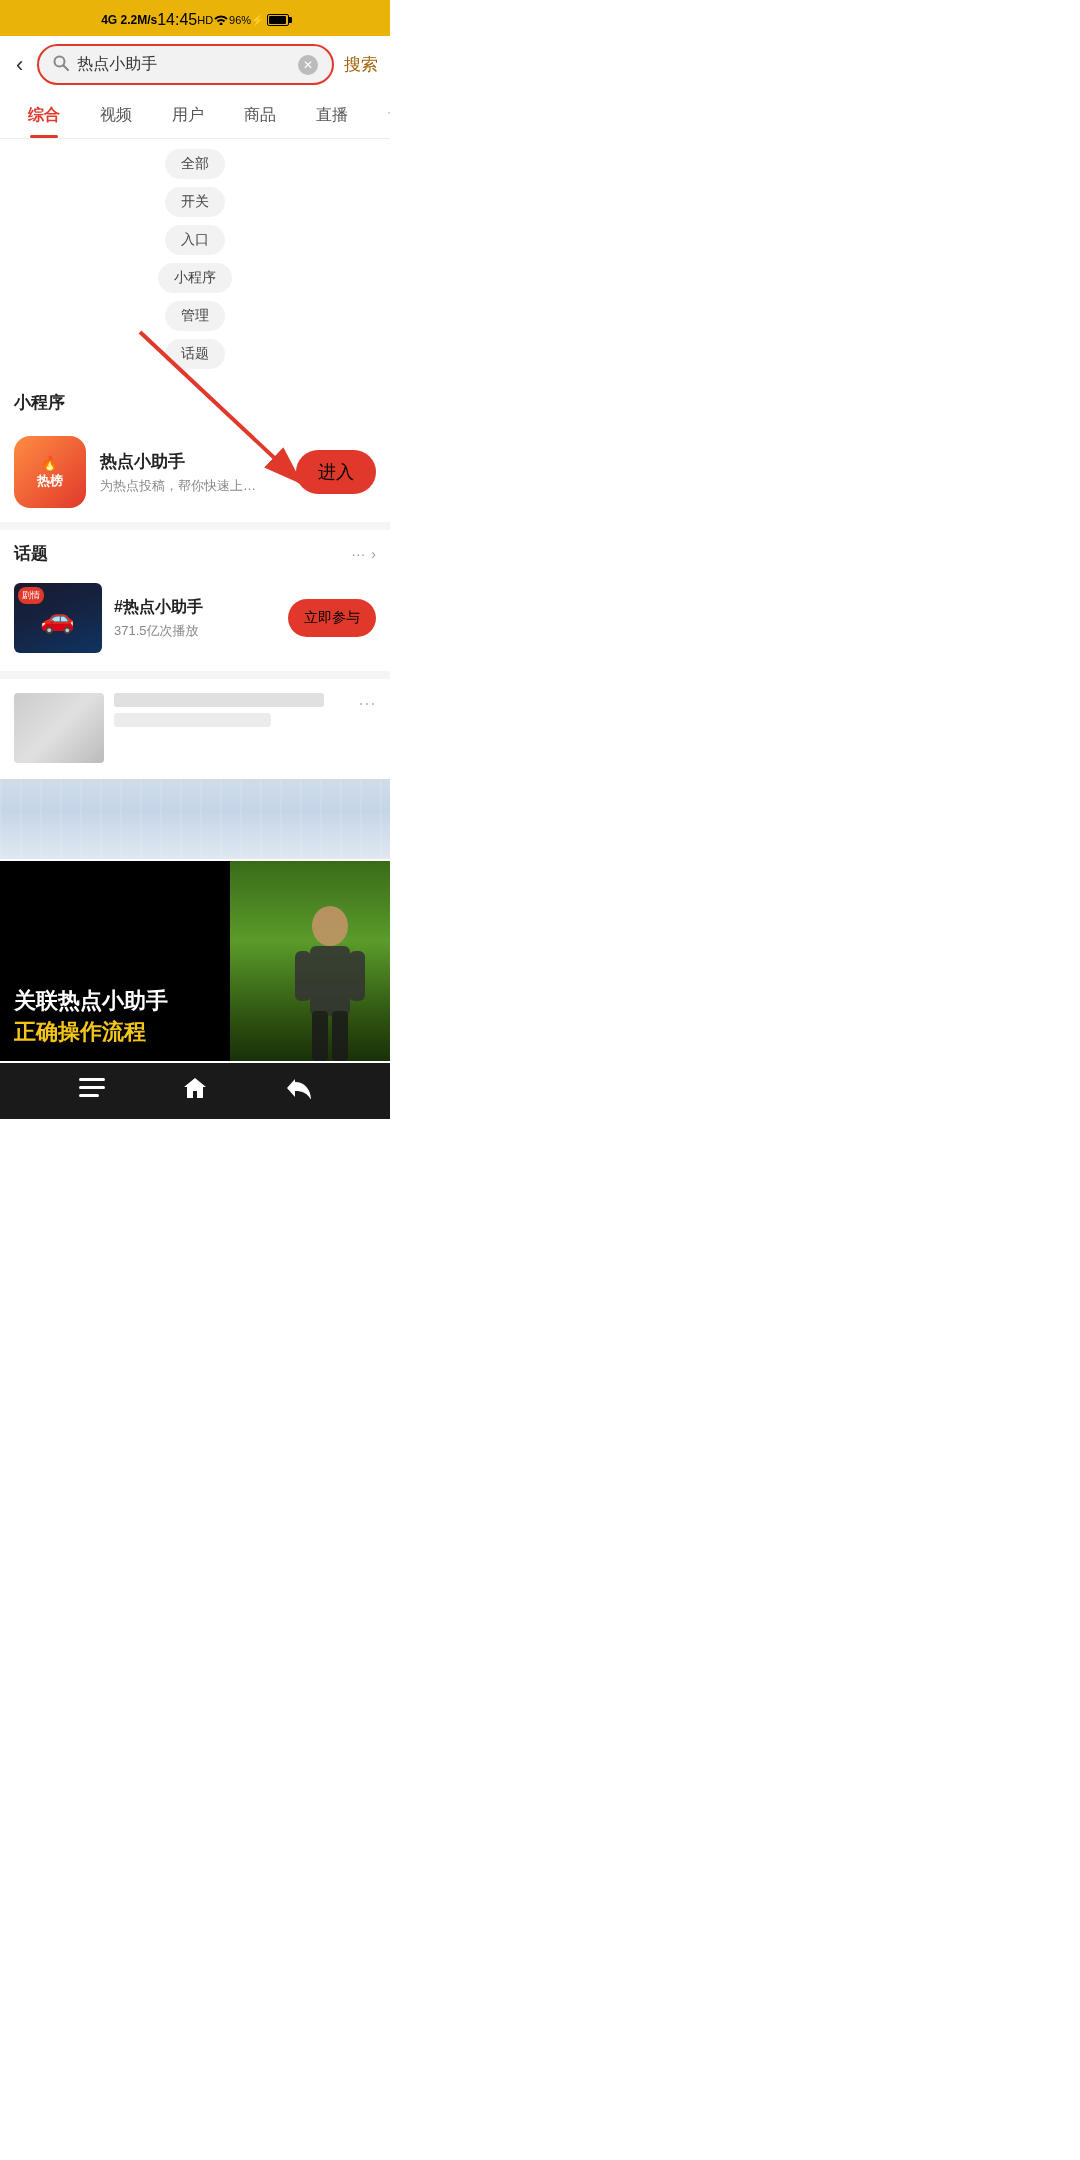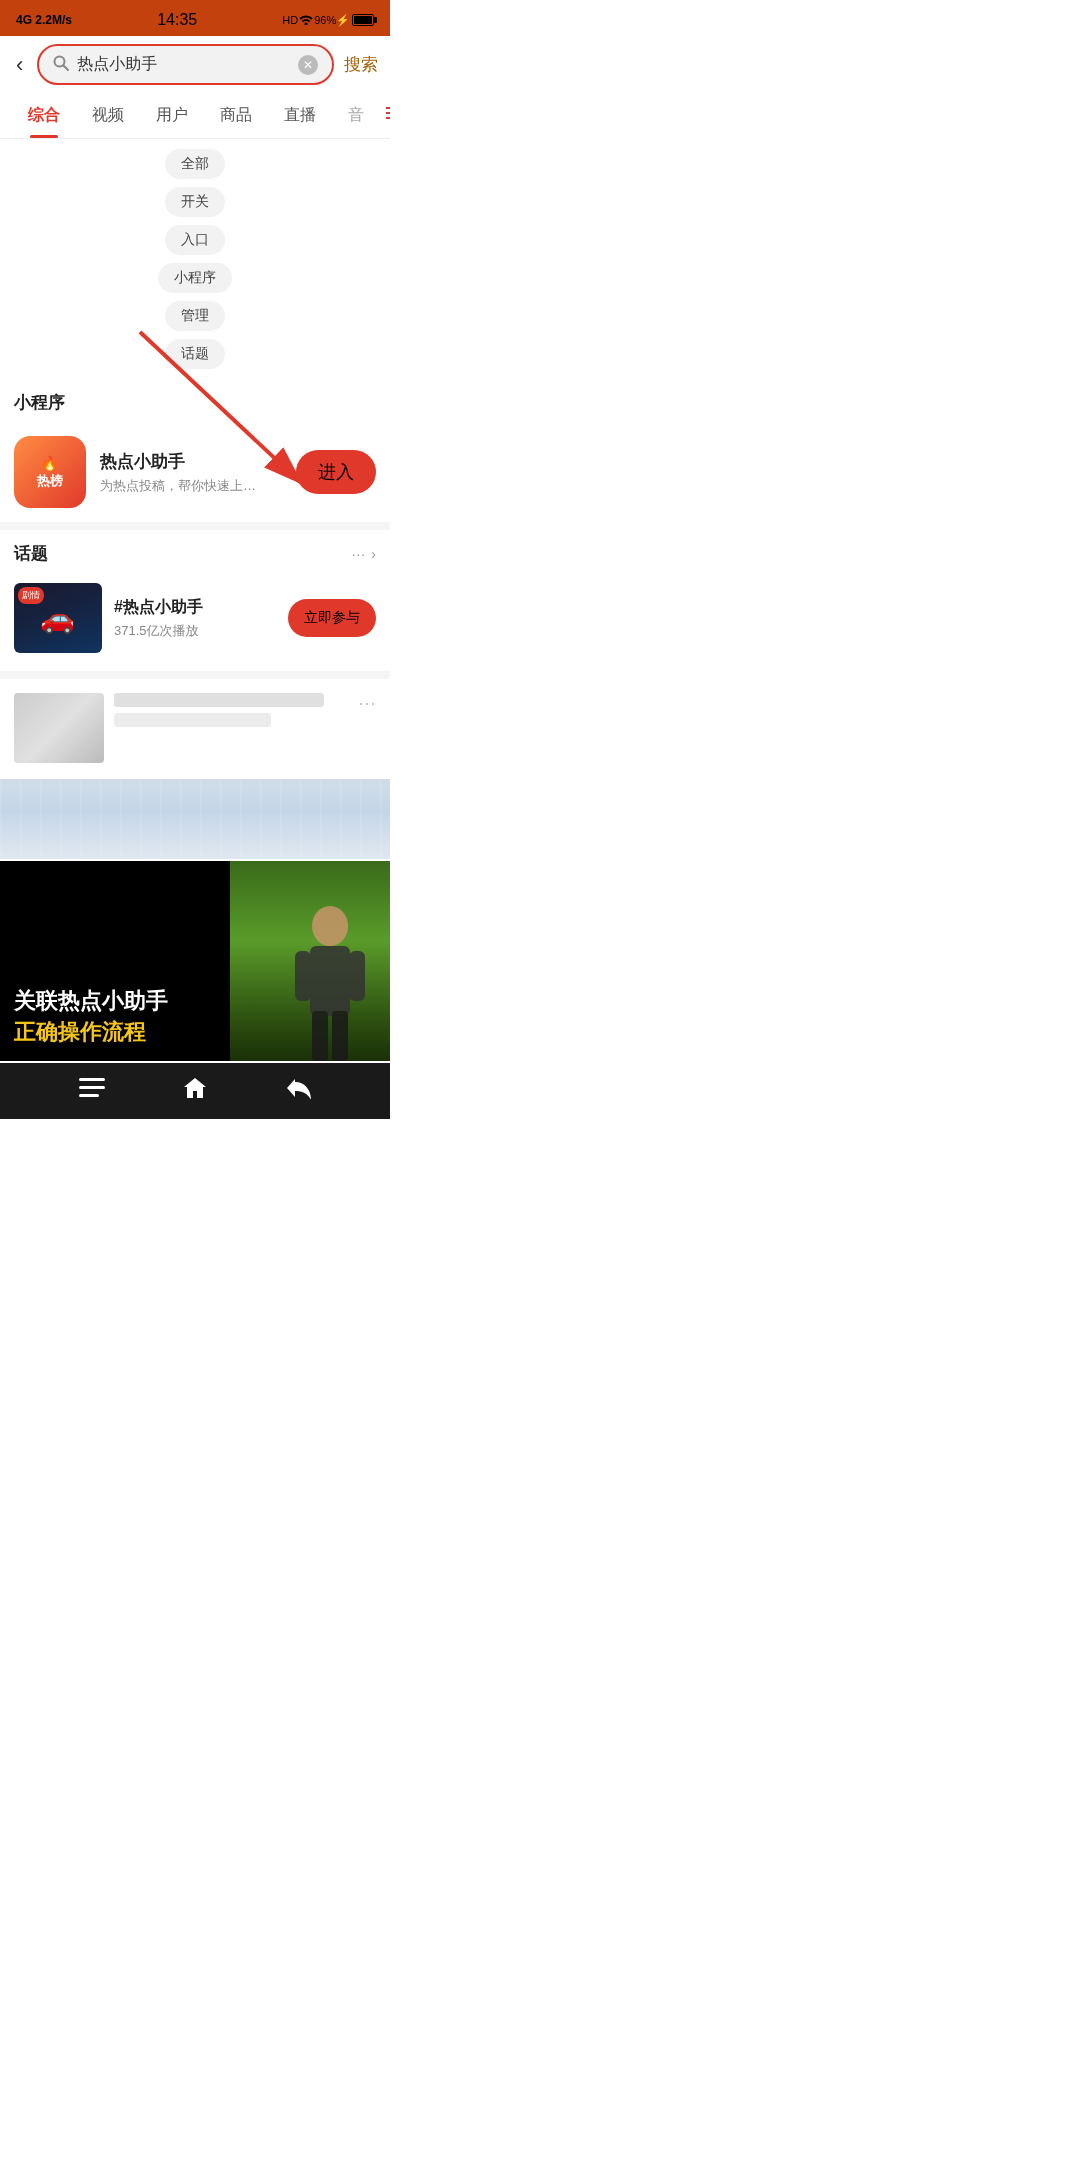--- a/index.html
+++ b/index.html
@@ -8,24 +8,24 @@
       width: 390px;
       min-height: 780px;
       font-family: -apple-system, 'PingFang SC', 'Helvetica Neue', sans-serif;
       background: #fff;
       overflow-x: hidden;
       position: relative;
     }
 
     
     .status-bar {
-      background: #c2410c;
-      display: flex;
-      align-items: center;
-      justify-content: space-between;
+      background: #eab308;
+      display: flex;
+      align-items: center;
+      justify-content: center;
       padding: 8px 16px 4px;
       height: 36px;
     }
     .status-left {
       font-size: 12px;
       font-weight: 600;
       color: #000;
       display: flex;
       align-items: center;
       gap: 3px;
@@ -123,21 +123,21 @@
       cursor: pointer;
       white-space: nowrap;
     }
 
     
     .tabs-row {
       display: flex;
       align-items: center;
       padding: 0 12px;
       border-bottom: 1px solid #eee;
-      gap: 0;
+      gap: 8px;
     }
     .tab-item {
       padding: 12px 16px;
       font-size: 16px;
       color: #555;
       cursor: pointer;
       position: relative;
       white-space: nowrap;
     }
     .tab-item.active {
@@ -417,21 +417,21 @@
   </style>
 </head>
 <body>
 
 <div class="page">
 
   <div class="status-bar">
     <div class="status-left">
       <span>4G 2.2M/s</span>
     </div>
-    <div class="status-center">14:35</div>
+    <div class="status-center">14:45</div>
     <div class="status-right">
       <span>HD</span>
       <span>
         <svg width="16" height="12" viewBox="0 0 16 12">
           <path d="M8 9.5a1.5 1.5 0 110 3 1.5 1.5 0 010-3zm0-3.5a6 6 0 014.24 1.76l-1.42 1.42A4 4 0 008 8a4 4 0 00-2.82 1.18L3.76 7.76A6 6 0 018 6zm0-3.5a9.5 9.5 0 016.72 2.78L13.3 6.7A7.5 7.5 0 008 4.5a7.5 7.5 0 00-5.3 2.2L1.28 5.28A9.5 9.5 0 018 2.5z" fill="#000"></path>
         </svg>
       </span>
       <span>96%</span>
       <span>⚡</span>
       <span class="battery-icon">

